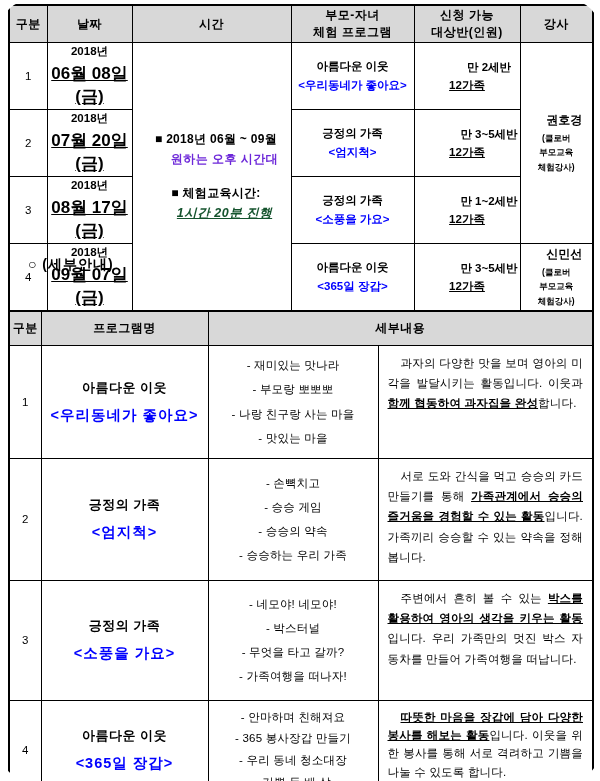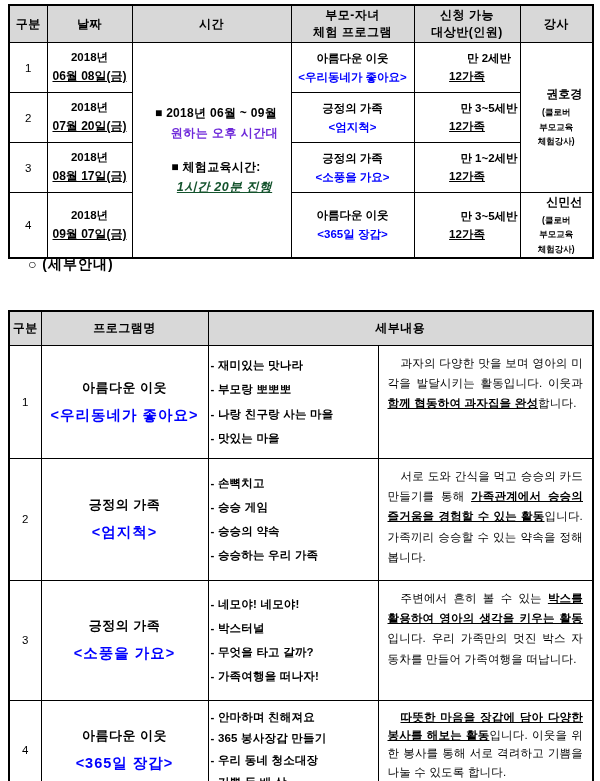--- a/index.html
+++ b/index.html
@@ -1,32 +1,32 @@
 <!DOCTYPE html>
 <html><head>
 <meta charset="utf-8">
 <style>
   html,body { margin:0; padding:0; background:#ffffff; }
   body { width:600px; height:781px; font-family:"Liberation Sans","DejaVu Sans",sans-serif; color:#000; }
-  .page { position:relative; width:600px; height:781px; background:#fff; overflow:hidden; }
+  .page { position:relative; width:600px; height:781px; background:#fff; overflow:hidden;border-radius:31px; }
 
   table { border-collapse:collapse; table-layout:fixed; }
   #t1 { position:absolute; left:8px; top:4px; width:584px; border:2px solid #000; }
   #t2 { position:absolute; left:8px; top:310px; width:584px; border:2px solid #000; }
   #t1 th, #t2 th { background:#d8d8d8; border:1px solid #000; font-size:12px; font-weight:bold; text-align:center; vertical-align:middle; letter-spacing:0.5px; }
   #t1 td, #t2 td { border:1px solid #000; text-align:center; vertical-align:middle; overflow:hidden; }
   .dot { border-top:1px dotted #888 !important; }
   .pre { white-space:pre-line; }
 
   
   #t1 tr.hdr { height:36px; }
   #t1 tr.body { height:50px; }
   .num { font-size:11.5px; }
   .yr { font-size:11.5px; font-weight:bold; }
-  .dt { font-size:12px; font-weight:bold; text-decoration:underline; margin-top:3px; }
+  .dt { font-size:17px; font-weight:bold; text-decoration:underline; margin-top:3px; }
   .time { text-align:center; padding-left:10px; }
   .tl1 { font-size:12px; font-weight:bold; letter-spacing:0.3px; }
   .tl2 { font-size:12px; font-weight:bold; color:#6d28d9; margin:3px 0 0 17px; letter-spacing:0.5px; }
   .tgap { height:17px; }
   .tl4 { font-size:12.5px; font-weight:bold; font-style:italic; text-decoration:underline; color:#14532d; margin:3px 0 0 17px; letter-spacing:0.5px; }
   .pt { font-size:11.5px; font-weight:bold; }
   .ps { font-size:11.5px; font-weight:bold; color:#0000ff; margin-top:4px; }
   .cl1 { font-size:11.5px; font-weight:bold;padding-left:44px; }
   .cl2 { font-size:11.5px; font-weight:bold; text-decoration:underline; margin-top:3px; }
   .iname { font-size:12px; font-weight:bold;margin-left:16px; }
@@ -36,21 +36,21 @@
   .heading { position:absolute; left:28px; top:256px; font-size:14px; font-weight:bold; letter-spacing:1px; }
 
   
   #t2 tr.hdr { height:34px; }
   #t2 tr.r1 { height:113px; }
   #t2 tr.r2 { height:122px; }
   #t2 tr.r3 { height:120px; }
   #t2 tr.r4 { height:78px; }
   .pt2 { font-size:13px; font-weight:bold; letter-spacing:0.5px; }
   .ps2 { font-size:14.5px; font-weight:bold; color:#0000ff; margin-top:9px; letter-spacing:1px; }
-  #t2 td.bullets { text-align:left; padding:6px 2px 6px 2px; font-size:11.5px; line-height:2.1; letter-spacing:0.2px;font-weight:bold; }
+  #t2 td.bullets { text-align:center; padding:6px 2px 6px 2px; font-size:11.5px; line-height:2.1; letter-spacing:0.2px; }
   #t2 td.desc { text-align:justify; padding:7px 9px 6px 9px; font-size:11.5px; line-height:1.78; vertical-align:top; letter-spacing:0.2px; }
   #t2 td.desc p { margin:0; text-indent:13px; }
   .hl { font-weight:bold; text-decoration:underline; }
 </style>
 </head>
 <body>
 
 <div class="page">
 
   <table id="t1">

